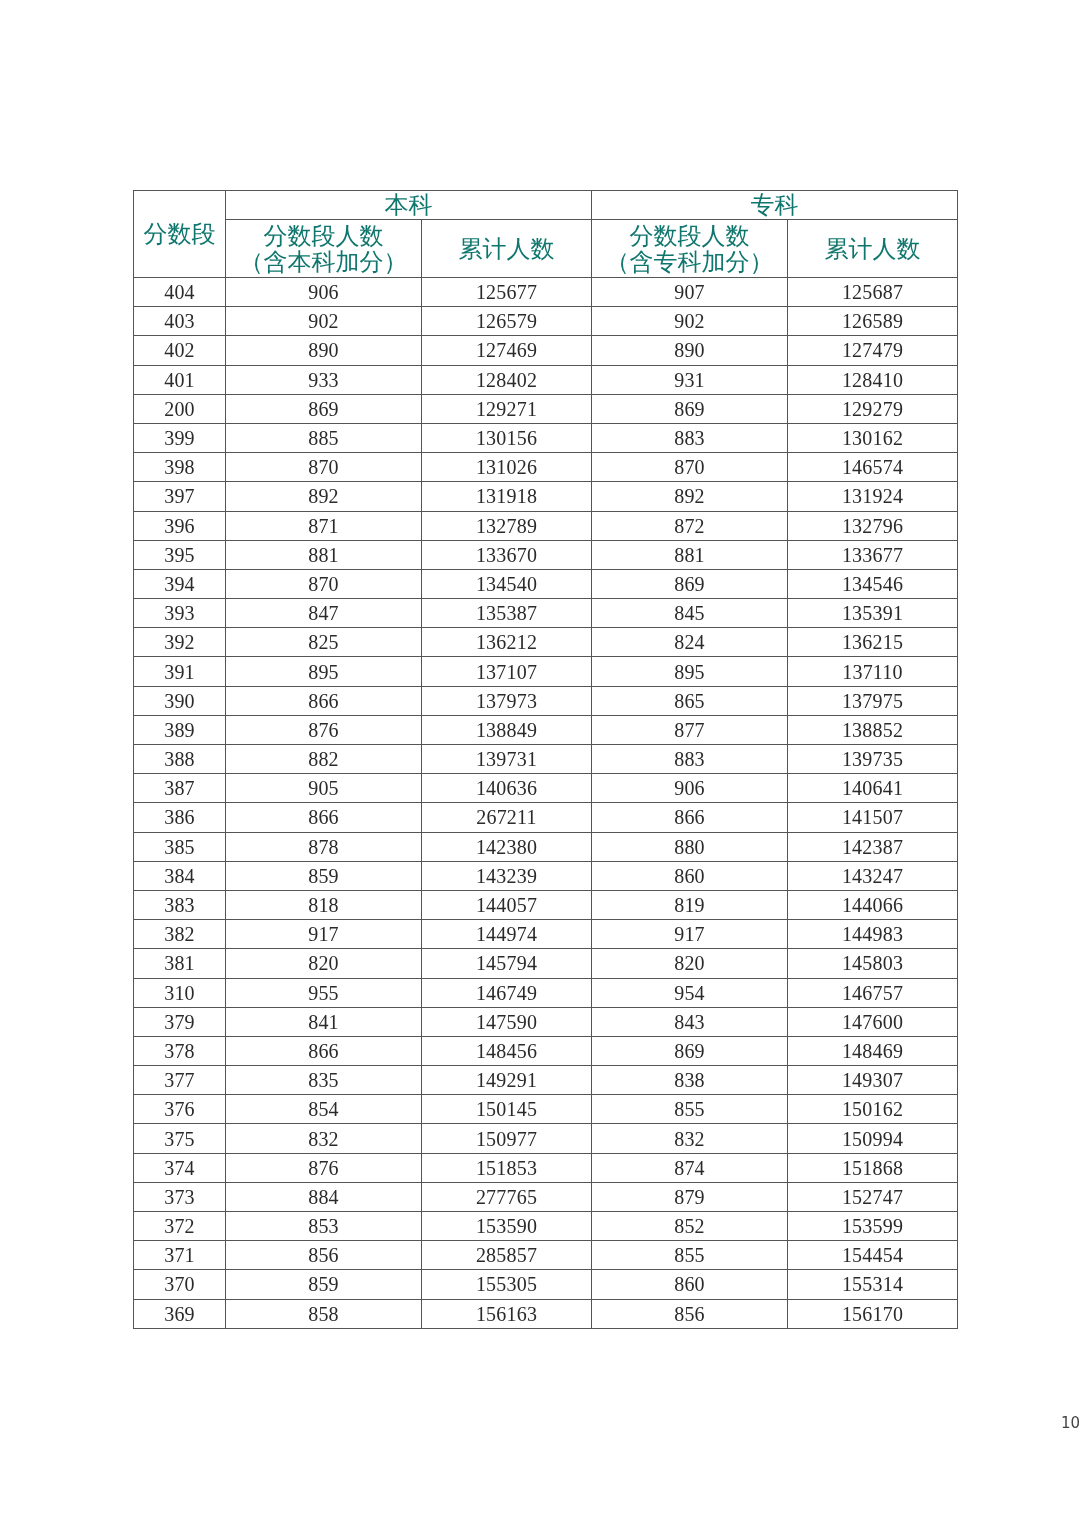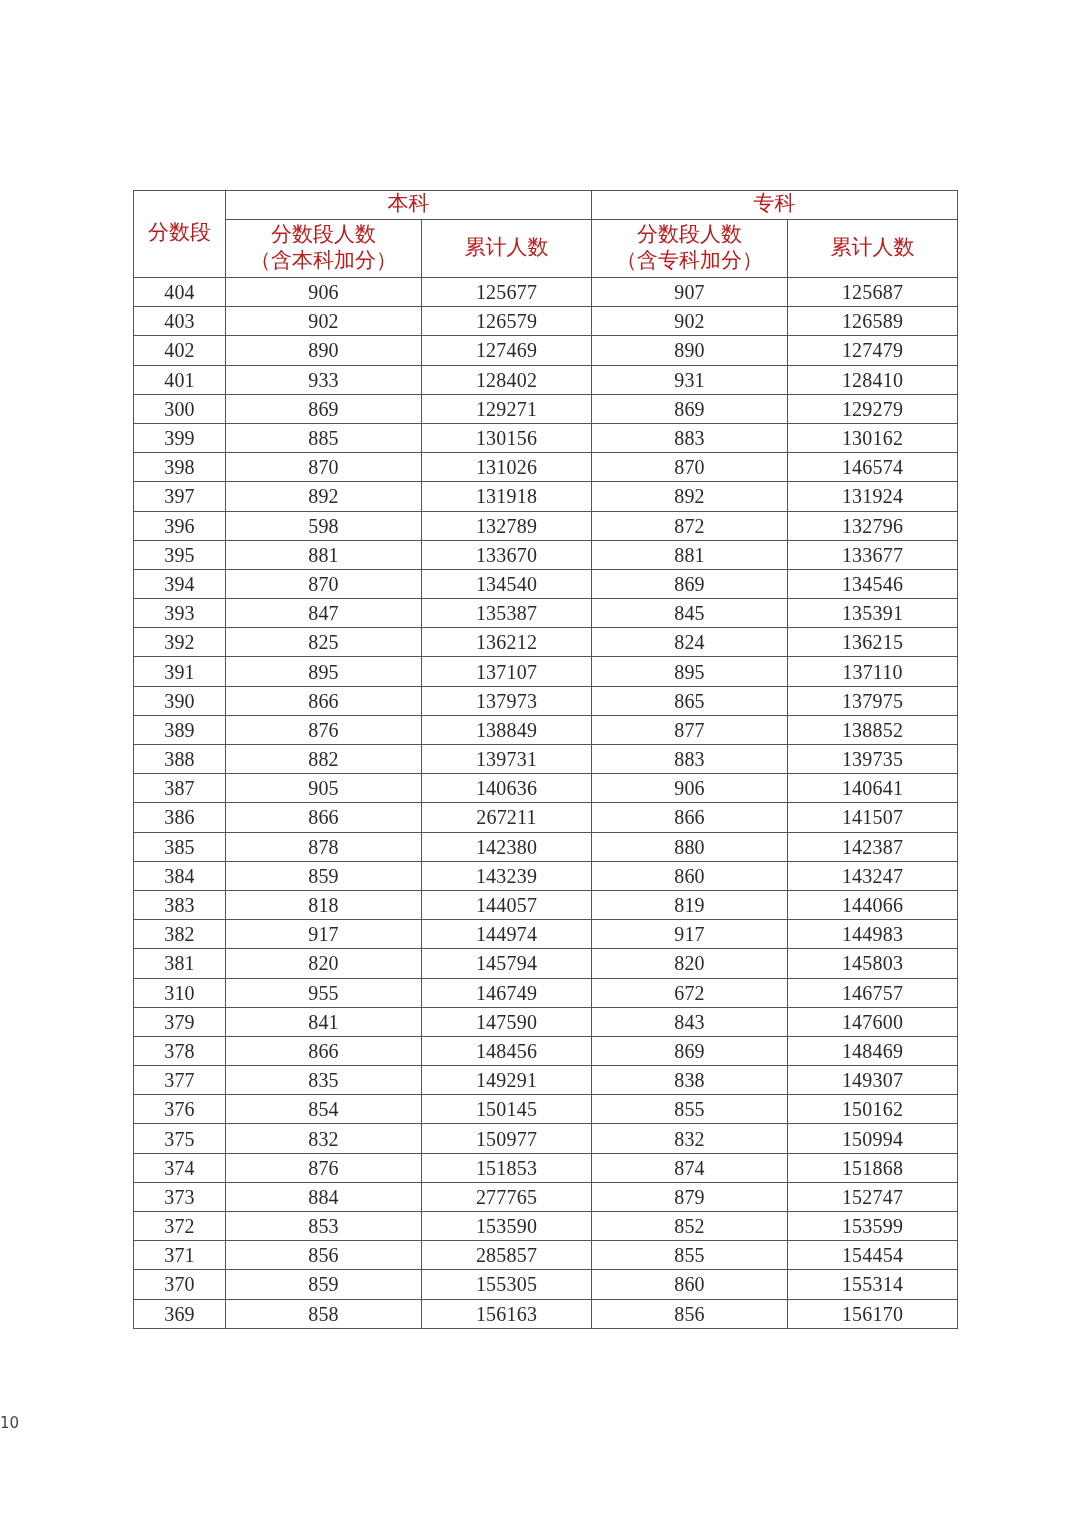--- a/index.html
+++ b/index.html
@@ -38,44 +38,44 @@
     table.score-table col.c-zk-cum { width: 170px; }
 
     table.score-table th,
     table.score-table td {
       border: 1px solid #555555;
       text-align: center;
       vertical-align: middle;
       padding: 0;
     }
     table.score-table th {
-      font-family: Liberation Mono, monospace;
+      font-family: Liberation Sans, sans-serif;
       font-weight: normal;
-      font-size: 21px;
-      color: #b91c1c;
+      font-size: 24px;
+      color: #0f766e;
       line-height: 26px;
     }
     tr.hdr-top th { height: 28px; }
     tr.hdr-sub th { height: 57px; }
     th.two-line { font-size: 20px; line-height: 27px; }
 
     table.score-table td {
       height: 28.2px;
       font-size: 20px;
       line-height: 28px;
       color: #2a2a2a;
       letter-spacing: 0.2px;
     }
 
     .page-number {
       position: absolute;
       left: 0;
       width: 1080px;
       top: 1414px;
-      text-align: left;
+      text-align: right;
       font-family: "DejaVu Sans", "Liberation Sans", sans-serif;
       font-size: 15px;
       color: #444444;
     }
   </style>
 </head>
 <body>
 
 <div class="page">
   <table class="score-table">
@@ -128,21 +128,21 @@
           <td>127479</td>
         </tr>
         <tr>
           <td>401</td>
           <td>933</td>
           <td>128402</td>
           <td>931</td>
           <td>128410</td>
         </tr>
         <tr>
-          <td>300</td>
+          <td>200</td>
           <td>869</td>
           <td>129271</td>
           <td>869</td>
           <td>129279</td>
         </tr>
         <tr>
           <td>399</td>
           <td>885</td>
           <td>130156</td>
           <td>883</td>
@@ -157,21 +157,21 @@
         </tr>
         <tr>
           <td>397</td>
           <td>892</td>
           <td>131918</td>
           <td>892</td>
           <td>131924</td>
         </tr>
         <tr>
           <td>396</td>
-          <td>598</td>
+          <td>871</td>
           <td>132789</td>
           <td>872</td>
           <td>132796</td>
         </tr>
         <tr>
           <td>395</td>
           <td>881</td>
           <td>133670</td>
           <td>881</td>
           <td>133677</td>
@@ -271,21 +271,21 @@
           <td>381</td>
           <td>820</td>
           <td>145794</td>
           <td>820</td>
           <td>145803</td>
         </tr>
         <tr>
           <td>310</td>
           <td>955</td>
           <td>146749</td>
-          <td>672</td>
+          <td>954</td>
           <td>146757</td>
         </tr>
         <tr>
           <td>379</td>
           <td>841</td>
           <td>147590</td>
           <td>843</td>
           <td>147600</td>
         </tr>
         <tr>

